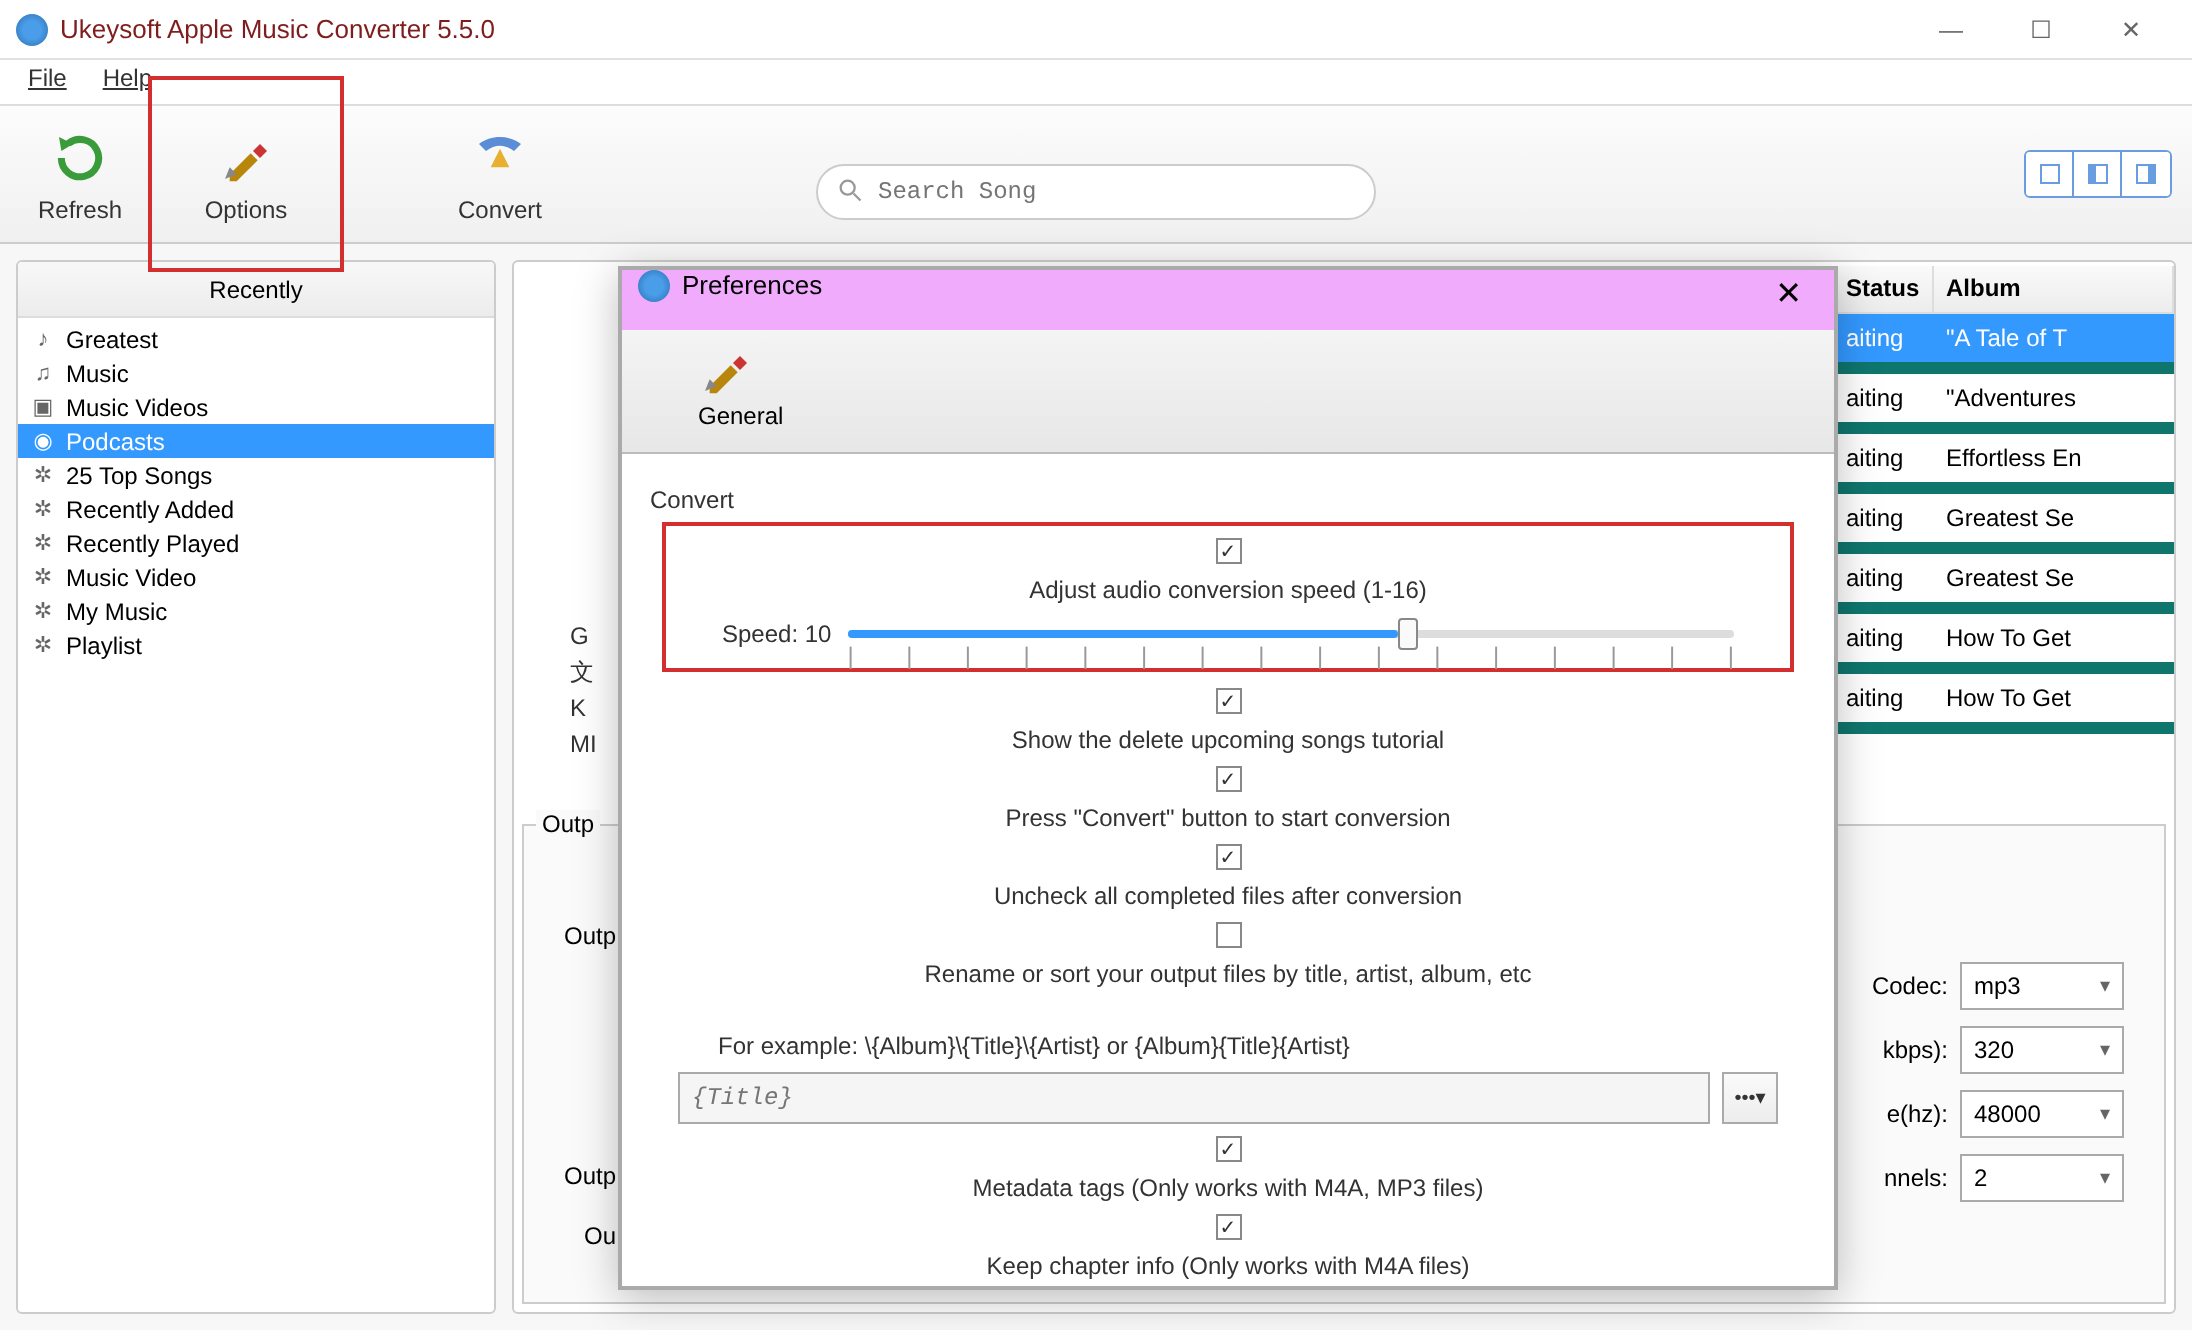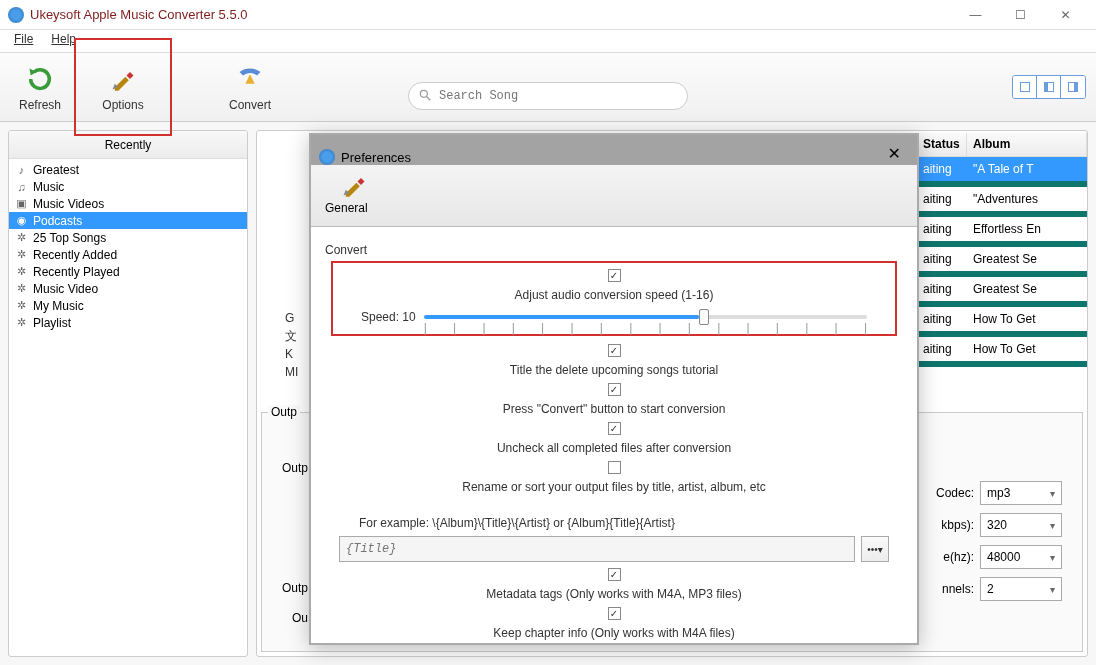--- a/index.html
+++ b/index.html
@@ -54,25 +54,25 @@
 .dropdown { border: 1px solid #aaa; background: #fff; height: 24px; padding: 0 22px 0 6px; position: relative; display: flex; align-items: center; font-size: 12px; font-family: "Segoe UI", sans-serif; }
 .dropdown::after { content: "▾"; position: absolute; right: 6px; color: #666; font-size: 10px; }
 .right-opts { position: absolute; right: 20px; top: 10px; display: flex; flex-direction: column; gap: 8px; }
 .right-opt-row { display: flex; align-items: center; justify-content: flex-end; gap: 6px; }
 .right-opt-row .dropdown { width: 82px; }
 
 .letters-behind { position: absolute; left: 28px; top: 178px; font-family: "SimSun", serif; font-size: 13px; line-height: 18px; color: #333; }
 
 
 .preferences { position: absolute; left: 309px; top: 133px; width: 610px; height: 512px; background: #fff; border: 2px solid #aaa; box-shadow: 0 4px 20px rgba(0,0,0,0.25); display: flex; flex-direction: column; z-index: 100; }
-.pref-title { height: 30px; display: flex; align-items: flex-end; padding: 0 8px; background: #a3a3a3; }
+.pref-title { height: 30px; display: flex; align-items: flex-start; padding: 0 8px; background: #f0abfc; }
 .pref-title-icon { width: 16px; height: 16px; border-radius: 50%; background: radial-gradient(circle, #4a9de8 40%, #2a6db0 100%); margin-right: 6px; }
 .pref-close { margin-left: auto; font-size: 16px; cursor: pointer; padding: 2px 8px; }
 .pref-toolbar { height: 62px; background: linear-gradient(#f4f4f4,#e7e7e7); border-bottom: 1px solid #bbb; padding: 4px 8px; display: flex; }
-.pref-tab { display: flex; flex-direction: column; align-items: flex-end; gap: 2px; padding: 2px 6px; font-family: "Courier New", monospace; font-size: 12px; }
+.pref-tab { display: flex; flex-direction: column; align-items: flex-start; gap: 2px; padding: 2px 6px; font-family: "Courier New", monospace; font-size: 12px; margin-left: 24px; }
 .pref-body { flex: 1; padding: 10px 14px; font-family: "Courier New", monospace; font-size: 12px; color: #333; overflow: hidden; }
 .pref-section { font-size: 12px; margin: 6px 0 4px; }
 .speed-box { border: 2px solid #d32f2f; padding: 6px 8px 10px; margin: 4px 6px 8px; }
 .chk-row { display: flex; align-items: center; gap: 6px; margin: 6px 14px; flex-direction: column; }
 .chk { width: 13px; height: 13px; border: 1px solid #888; background: #fff; display: flex; align-items: center; justify-content: center; font-size: 10px; color: #333; flex-shrink: 0; }
 .chk.checked::before { content: "✓"; }
 .slider-row { display: flex; align-items: center; gap: 8px; margin: 8px 20px 0; }
 .slider-track { flex: 1; height: 4px; background: #ddd; border-radius: 2px; position: relative; }
 .slider-fill { position: absolute; left: 0; top: 0; height: 4px; background: #3399ff; border-radius: 2px; width: 62%; }
 .slider-thumb { position: absolute; left: 62%; top: -6px; width: 10px; height: 16px; background: #fafafa; border: 1px solid #888; border-radius: 2px; }
@@ -336,21 +336,21 @@
               <span>|</span>
               <span>|</span>
               <span>|</span>
               <span>|</span>
             </div>
         </div>
       </div>
     </div>
     <div class="chk-row">
         <div class="chk checked"></div>
-        <span>Title the delete upcoming songs tutorial</span>
+        <span>Show the delete upcoming songs tutorial</span>
       </div>
     <div class="chk-row">
         <div class="chk checked"></div>
         <span>Press "Convert" button to start conversion</span>
       </div>
     <div class="chk-row">
         <div class="chk checked"></div>
         <span>Uncheck all completed files after conversion</span>
       </div>
 

